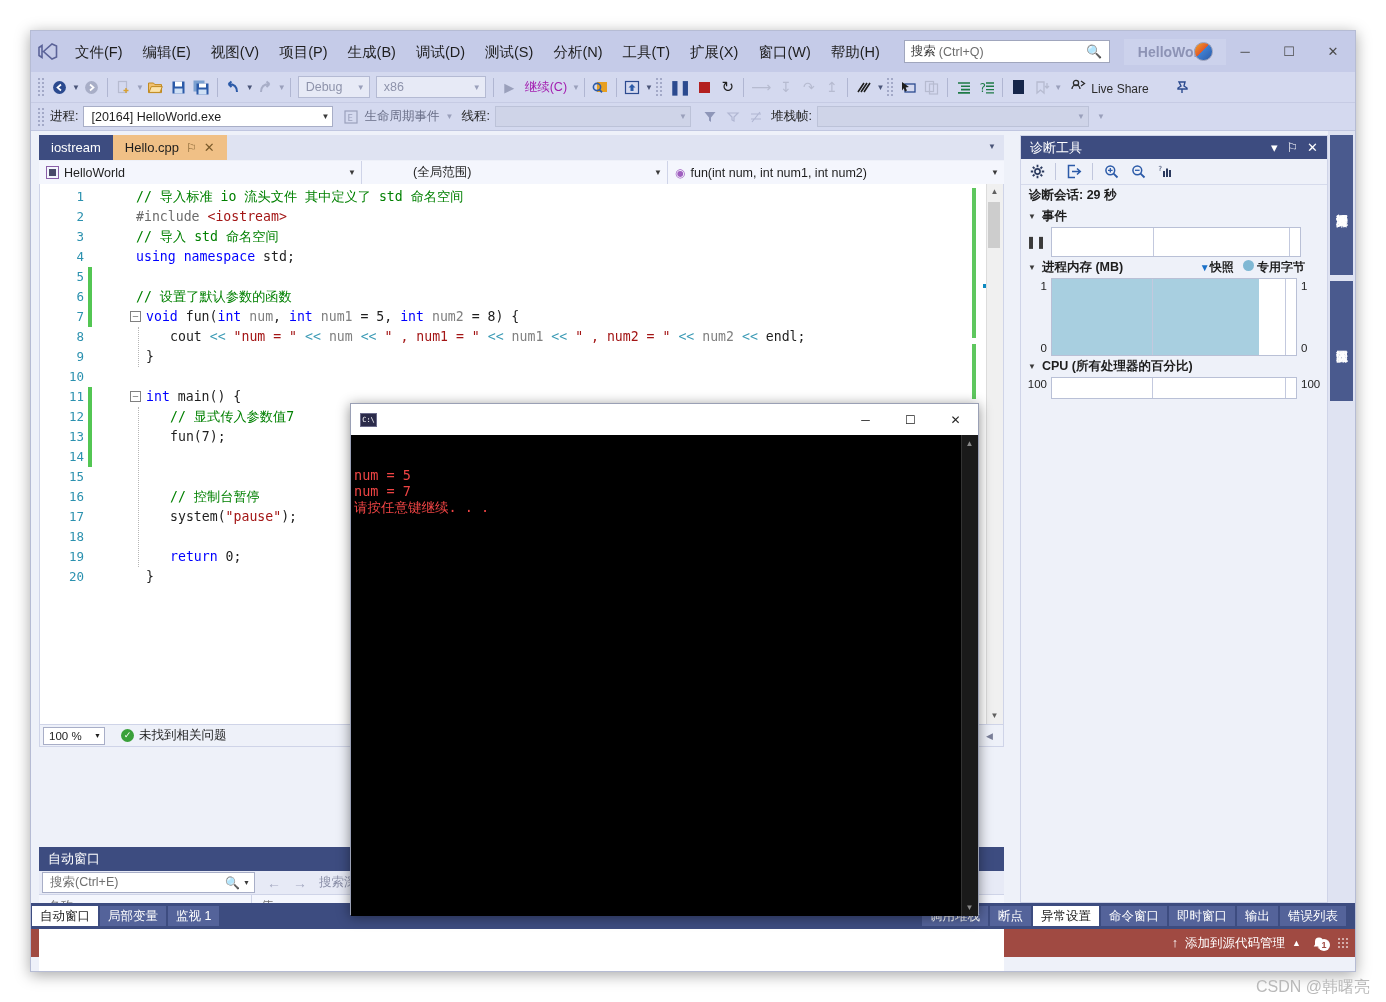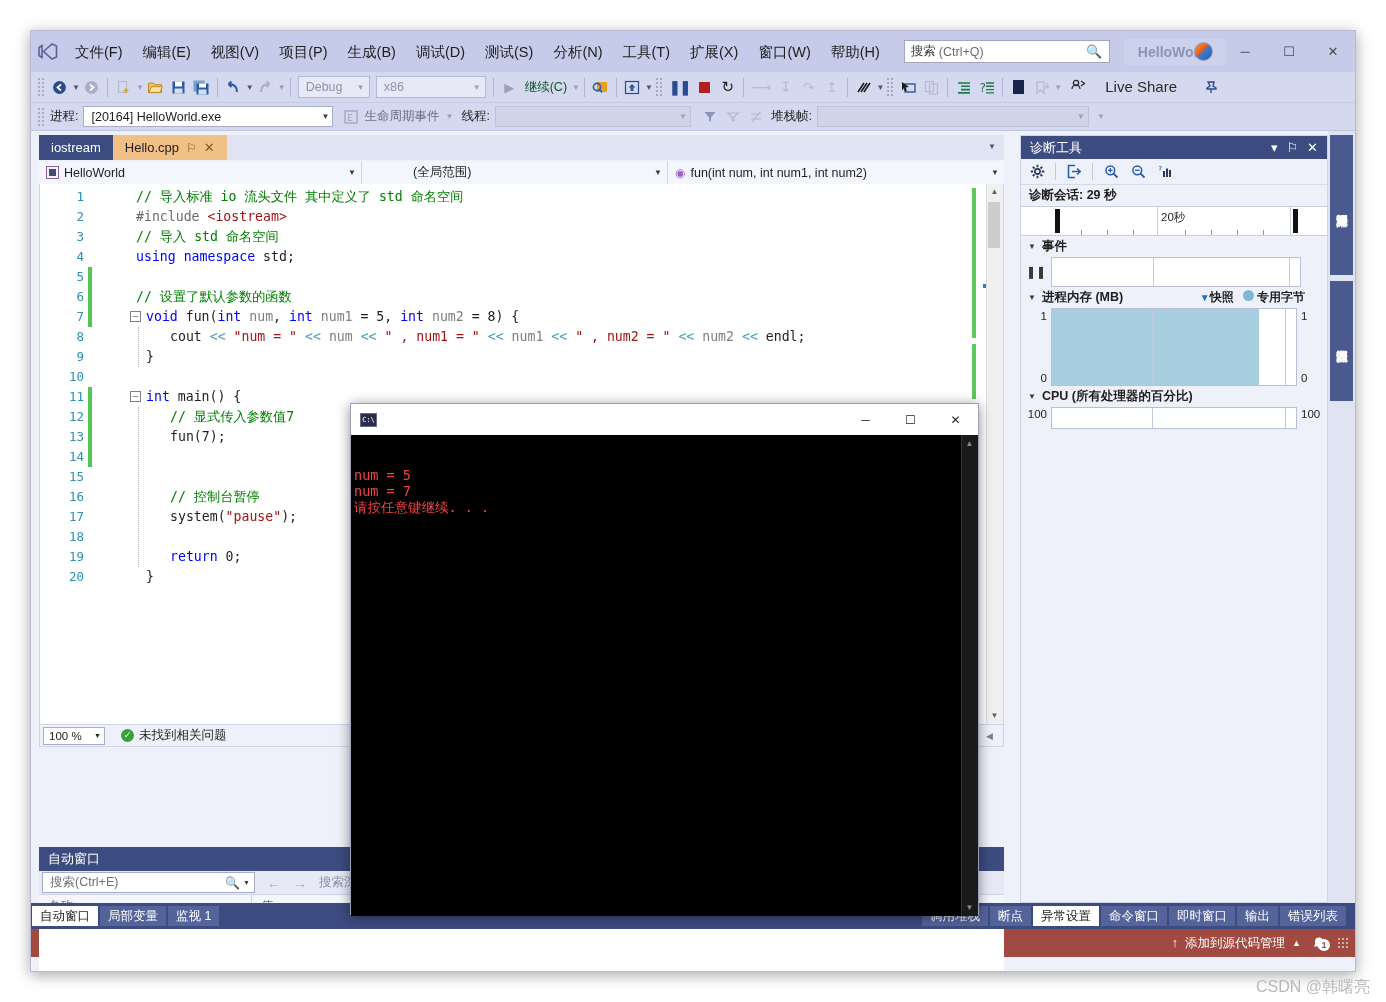--- a/index.html
+++ b/index.html
@@ -67,29 +67,29 @@
           color:#3b4a6b; font-size: 14px; padding: 0 3px; }
   .tsep { width: 1px; height: 19px; background: #b0b6d2; margin: 0 4px; }
   .caret { font-size: 8px; color: #4a5578; margin-left: 1px; }
   .caret.dim { color: #9aa0bb; }
   .combo {
     height: 22px; min-width: 72px; background: #e7eaf6; border: 1px solid #b4bad3;
     display: flex; align-items: center; padding: 0 4px 0 7px;
     font-size: 12.5px; color: #8e93ab; margin: 0 3px;
   }
   .combo .cb-ar { margin-left: auto; font-size: 8px; color:#9aa0bb; }
-  .tbtn-txt { font-size: 12.5px; color: #14532d; padding: 0 4px; }
+  .tbtn-txt { font-size: 12.5px; color: #a21caf; padding: 0 4px; }
   .ic-play { color: #9aa0bb; font-size: 13px; }
   .ic-pause { color: #2b4a8f; font-weight: bold; letter-spacing: -1px; }
   .ic-stop { width: 11px; height: 11px; background: #b32020; }
   .ic-restart { color: #1f1f1f; font-size: 15px; }
   .ic-dim { color: #b6bbd0; }
   .ic-green { color: #1e7a47; }
   .ic-book { width: 11px; height: 14px; background: #16264a; }
-  .live-share { display:flex; align-items:flex-start; gap:19px; font-size: 15px; color:#2b2b2b; padding: 0 8px; }
+  .live-share { display:flex; align-items:flex-end; gap:5px; font-size: 12px; color:#2b2b2b; padding: 0 8px; }
 
   
   .toolbar2 {
     height: 28px; background: #d4d9ef; display: flex; align-items: center;
     border-bottom: 1px solid #c0c6e0; padding-left: 4px;
   }
   .t2-label { font-size: 12.5px; color: #1e1e1e; margin: 0 5px 0 2px; }
   .t2-combo {
     height: 21px; background: #fff; border: 1px solid #a8aec7;
     display: flex; align-items: center; padding: 0 3px 0 7px;
@@ -723,34 +723,20 @@
                 <text x="0" y="7" font-size="7" fill="#2b3a5e" font-family="monospace">?</text>
                 <rect x="5" y="7" width="2" height="6" fill="#2b3a5e"></rect>
                 <rect x="8" y="4.5" width="2" height="8.5" fill="#2b3a5e"></rect>
                 <rect x="11" y="6" width="2" height="7" fill="#2b3a5e"></rect>
               </svg>
           </div>
         </div>
 
         <div class="diag-session">诊断会话: 29 秒</div>
 
-        <div class="diag-ruler">
-          <div class="ruler-div" style="left:136px"></div>
-          <div class="ruler-div" style="left:269px"></div>
-          <div class="ruler-mark" style="left:34px"></div>
-          <div class="ruler-lbl" style="left:140px">20秒</div>
-          <div class="ruler-mark" style="left:272px"></div>
-          <div class="ruler-tick" style="left:60px"></div>
-          <div class="ruler-tick" style="left:86px"></div>
-          <div class="ruler-tick" style="left:112px"></div>
-          <div class="ruler-tick" style="left:164px"></div>
-          <div class="ruler-tick" style="left:190px"></div>
-          <div class="ruler-tick" style="left:216px"></div>
-          <div class="ruler-tick" style="left:242px"></div>
-        </div>
 
         <div class="sect-hdr">
           <span class="tri">▼</span>
           <span>事件</span>
         </div>
         <div class="track-row">
           <div class="track-ic">❚❚</div>
           <div class="track-plot">
             <div class="plot-div" style="left:101px"></div>
             <div class="plot-div" style="right:10px"></div>

